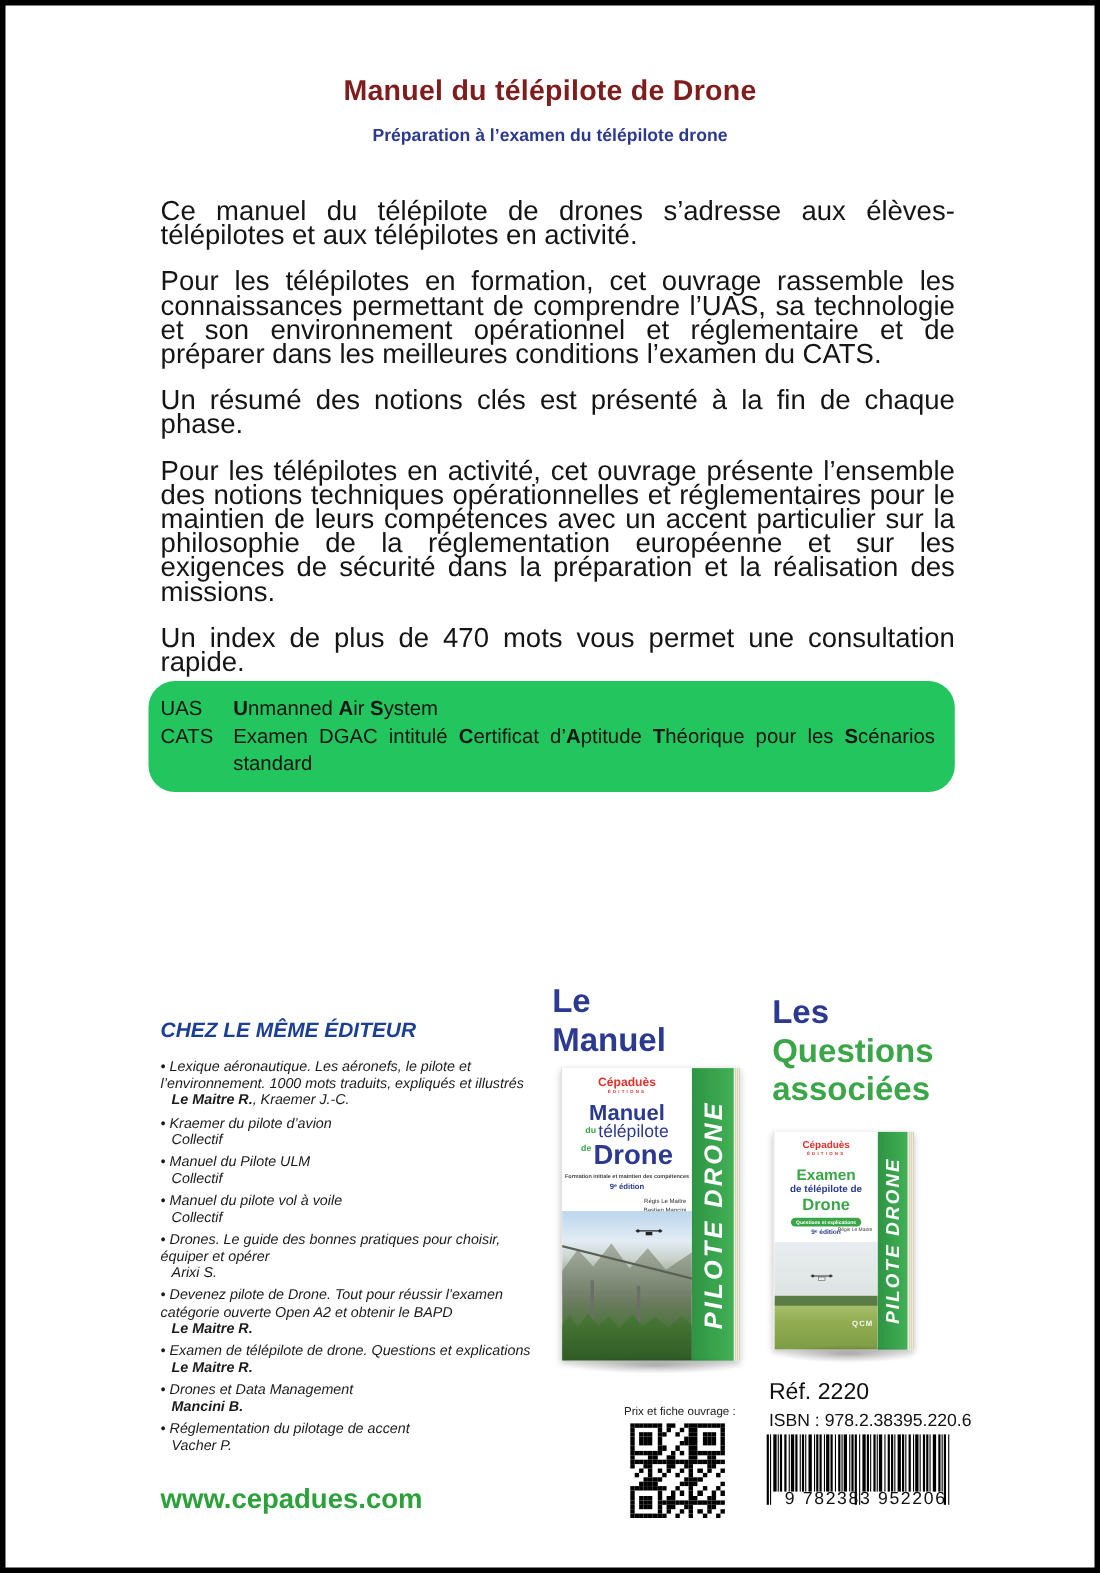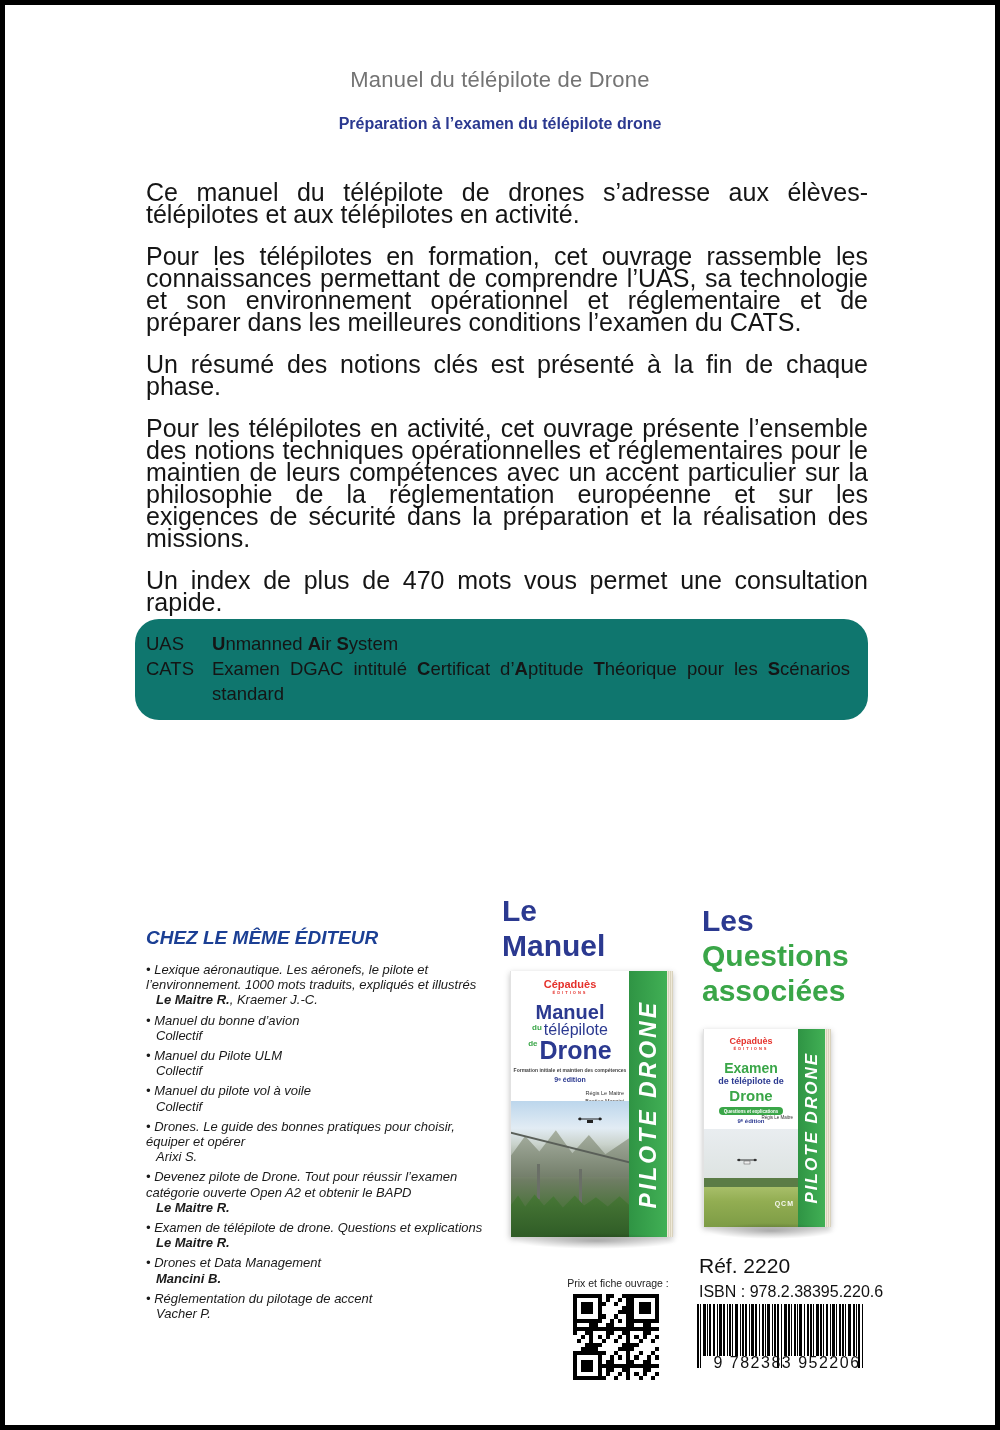--- a/index.html
+++ b/index.html
@@ -1,32 +1,32 @@
 <!DOCTYPE html>
 <html><head>
 <meta charset="utf-8">
 <style>
   html,body{margin:0;padding:0;background:#888;}
   .page{position:relative;width:1000px;height:1430px;background:#fff;border:5px solid #000;
         box-sizing:border-box;font-family:"Liberation Sans",sans-serif;color:#1a1a1a;overflow:hidden;margin:0 auto;}
 
   
   .title{position:absolute;top:62px;left:0;right:0;text-align:center;
-         font-size:22px;font-weight:normal;color:#737373;letter-spacing:.2px;}
+         font-size:26px;font-weight:bold;color:#7f1d1d;letter-spacing:.2px;}
   .subtitle{position:absolute;top:110px;left:0;right:0;text-align:center;
          font-size:16px;font-weight:bold;color:#2b3990;}
 
   
   .intro{position:absolute;left:141px;top:176px;width:722px;font-size:25px;line-height:22px;
          text-align:justify;color:#151515;}
   .intro p{margin:0 0 20px 0;}
 
   
   .glossary{position:absolute;left:130px;top:614px;width:733px;box-sizing:border-box;
-            background:#0f766e;border-radius:24px;padding:12px 18px 14px 11px;
+            background:#22c55e;border-radius:24px;padding:12px 18px 14px 11px;
             font-size:18.5px;line-height:25px;color:#151515;}
   .grow{display:grid;grid-template-columns:66px 1fr;}
   .gdef{text-align:justify;}
   .gdef b{font-weight:bold;}
 
   
   .editor{position:absolute;left:141px;top:922px;width:348px;font-style:italic;}
   .editor-heading{font-size:19px;font-weight:bold;color:#1b3f94;}
   .book-list{margin-top:13px;font-size:13px;line-height:15.2px;color:#1a1a1a;}
   .item{margin-bottom:5px;}
@@ -140,21 +140,21 @@
   </div>
 
   <div class="editor">
     <div class="editor-heading">CHEZ LE MÊME ÉDITEUR</div>
     <div class="book-list">
         <div class="item">
           <div class="ititle">• Lexique aéronautique. Les aéronefs, le pilote et l’environnement. 1000 mots traduits, expliqués et illustrés</div>
           <div class="iauthor"><b>Le Maitre R.</b><span>, Kraemer J.-C.</span></div>
         </div>
         <div class="item">
-          <div class="ititle">• Manuel du bonne d’avion</div>
+          <div class="ititle">• Kraemer du pilote d’avion</div>
           <div class="iauthor"><span>Collectif</span></div>
         </div>
         <div class="item">
           <div class="ititle">• Manuel du Pilote ULM</div>
           <div class="iauthor"><span>Collectif</span></div>
         </div>
         <div class="item">
           <div class="ititle">• Manuel du pilote vol à voile</div>
           <div class="iauthor"><span>Collectif</span></div>
         </div>
@@ -173,20 +173,21 @@
         <div class="item">
           <div class="ititle">• Drones et Data Management</div>
           <div class="iauthor"><b>Mancini B.</b></div>
         </div>
         <div class="item">
           <div class="ititle">• Réglementation du pilotage de accent</div>
           <div class="iauthor"><span>Vacher P.</span></div>
         </div>
       </div>
   </div>
+  <div class="website">www.cepadues.com</div>
 
   <div class="lh">
       <div>Le</div>
       <div>Manuel</div>
     </div>
   <div class="rh">
       <div class="blue">Les</div>
       <div class="green">Questions</div>
       <div class="green">associées</div>
     </div>

